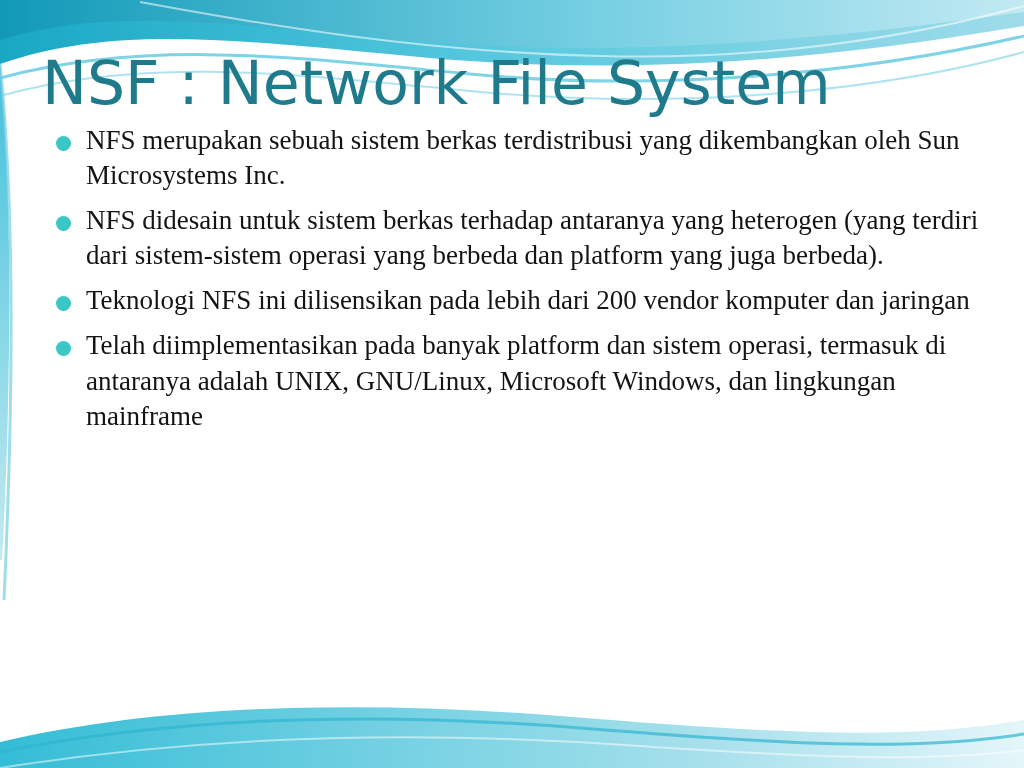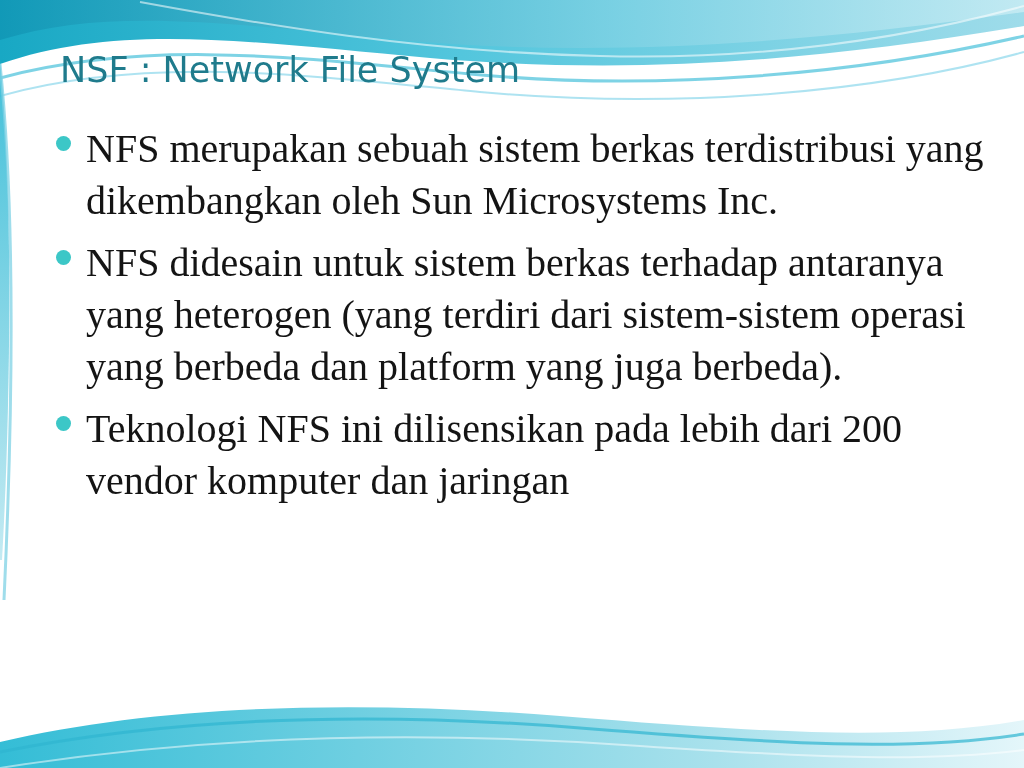--- a/index.html
+++ b/index.html
@@ -23,25 +23,25 @@
   .decor {
     position: absolute;
     top: 0;
     left: 0;
     width: 1024px;
     height: 768px;
     pointer-events: none;
   }
   .title {
     position: absolute;
-    left: 60px;
+    left: 42px;
     top: 52px;
     width: 930px;
     font-family: "DejaVu Sans", sans-serif;
-    font-size: 35px;
+    font-size: 60px;
     font-weight: 400;
     color: #1f7b8c;
     letter-spacing: 0px;
     line-height: 1.05;
     white-space: nowrap;
   }
   .content {
     position: absolute;
     left: 56px;
     top: 123px;
@@ -57,21 +57,21 @@
     width: 15px;
     height: 15px;
     border-radius: 50%;
     background: #3cc7c7;
     margin-top: 13px;
     margin-right: 15px;
   }
   .bullet-text {
     flex: 1 1 auto;
     font-family: "Liberation Serif", serif;
-    font-size: 40px;
+    font-size: 27px;
     line-height: 1.30;
     color: #141414;
   }
 </style>
 </head>
 <body>
 
 <div class="slide">
 
   <svg class="decor" viewBox="0 0 1024 768" preserveAspectRatio="none">
@@ -124,15 +124,19 @@
     <div class="bullet-row">
       <div class="bullet-dot"></div>
       <div class="bullet-text">NFS didesain untuk sistem berkas terhadap antaranya yang heterogen (yang terdiri dari sistem-sistem operasi yang berbeda dan platform yang juga berbeda).</div>
     </div>
 
     <div class="bullet-row">
       <div class="bullet-dot"></div>
       <div class="bullet-text">Teknologi NFS ini dilisensikan pada lebih dari 200 vendor komputer dan jaringan</div>
     </div>
 
+    <div class="bullet-row">
+      <div class="bullet-dot"></div>
+      <div class="bullet-text">Telah diimplementasikan pada banyak platform dan sistem operasi, termasuk di antaranya adalah UNIX, GNU/Linux, Microsoft Windows, dan lingkungan mainframe</div>
+    </div>
 
   </div>
 </div>
 
 </body></html>

